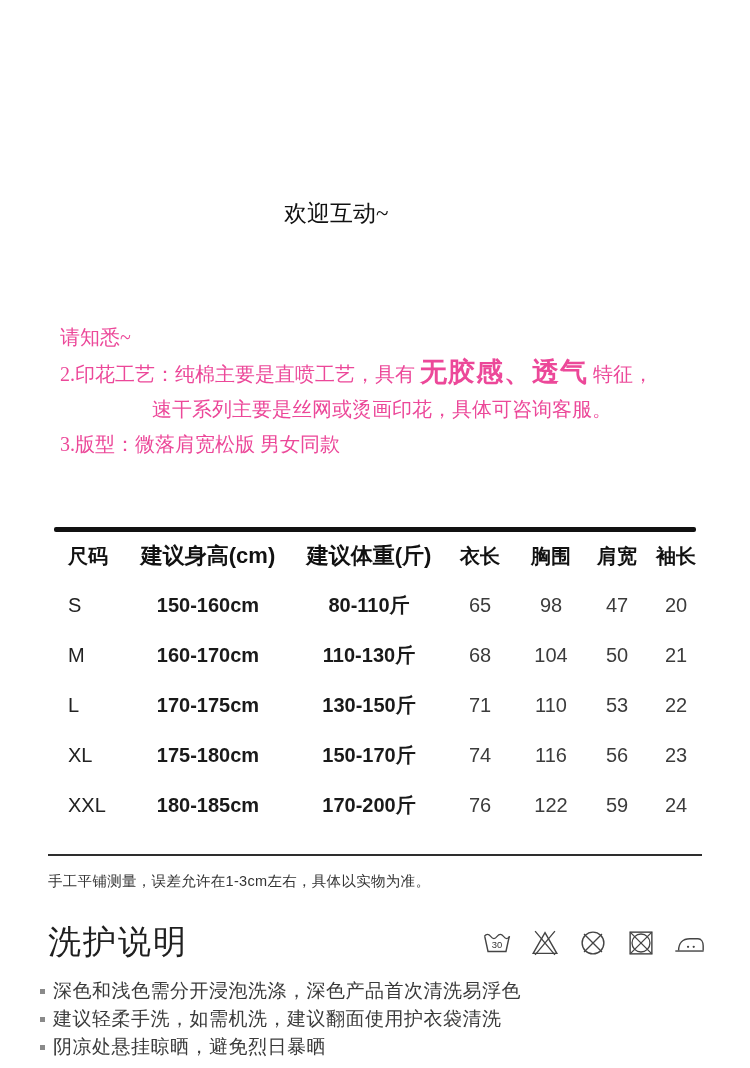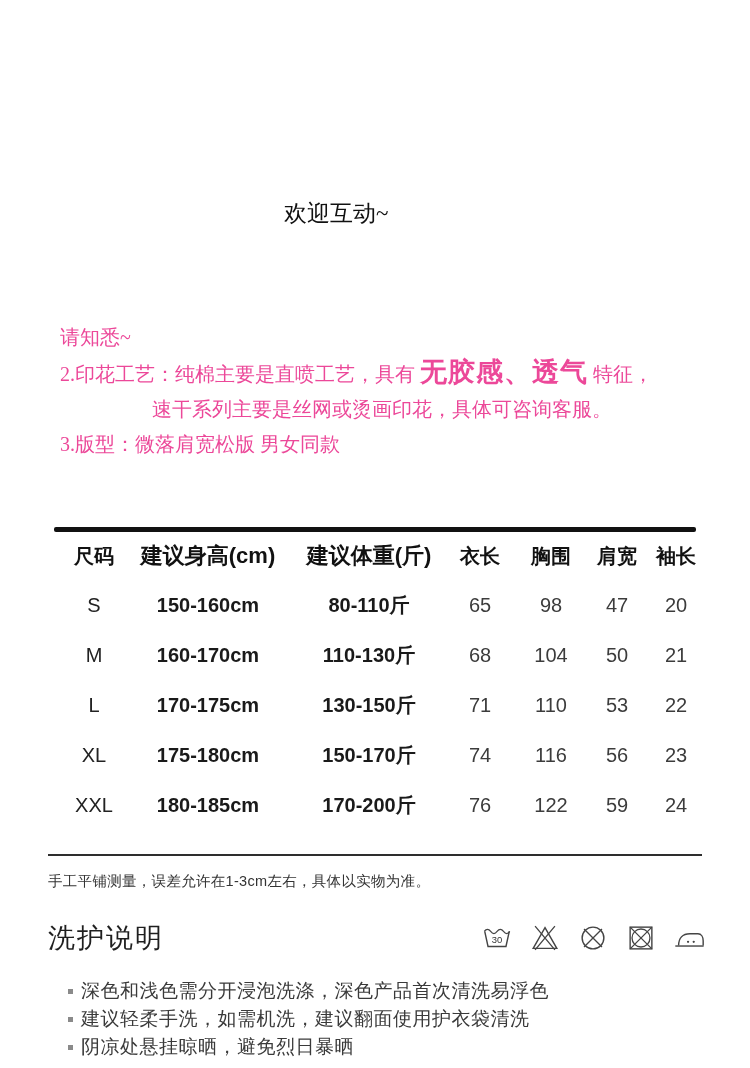--- a/index.html
+++ b/index.html
@@ -40,43 +40,43 @@
   .size-table { position: absolute; left: 48px; top: 527px; width: 654px; }
   .rule-thick { height: 5px; background: #111; margin: 0 6px; border-radius: 2px; }
   .trow {
     display: grid;
     grid-template-columns: 72px 176px 146px 76px 66px 66px 52px;
     align-items: center;
   }
   .trow.head { height: 48px; }
   .trow.body { height: 50px; }
   .trow span { text-align: center; }
-  .trow .c1 { text-align: center; padding-left: 20px; }
+  .trow .c1 { text-align: left; padding-left: 20px; }
   .head span { font-weight: 700; font-size: 20px; color: #111; }
   .head .hb { font-size: 22px; }
   .body .c1 { font-size: 20px; color: #222; }
   .body .bold-col { font-weight: 700; font-size: 20px; color: #1a1a1a; }
   .body .num { font-size: 20px; color: #3c3c3c; }
   .rule-thin { height: 2px; background: #2e2e2e; margin-top: 24px; }
 
   .measure-note {
     position: absolute; left: 48px; top: 872px;
     font-size: 14.5px; color: #333; letter-spacing: 0.3px;
   }
 
   
   .care-head {
     position: absolute; left: 48px; right: 44px; top: 920px;
     display: flex; justify-content: space-between; align-items: center;
   }
-  .care-title { font-size: 27px; letter-spacing: 2px; color: #1f1f1f; font-weight: 500; }
+  .care-title { font-size: 33px; letter-spacing: 2px; color: #1f1f1f; font-weight: 500; }
   .care-icons { display: flex; gap: 14px; align-items: center; }
   .care-icons svg { display: block; }
 
-  .tips { position: absolute; left: 64px; top: 977px; }
+  .tips { position: absolute; left: 36px; top: 977px; }
   .tip { display: flex; align-items: flex-start; line-height: 28px; }
   .tip .bullet {
     width: 5px; height: 5px; background: #8a8a8a; flex: 0 0 auto;
     margin: 12px 8px 0 4px;
   }
   .tip .tip-text { font-size: 19px; color: #3a3a3a; letter-spacing: 0.5px; }
 </style>
 </head>
 <body>
 

